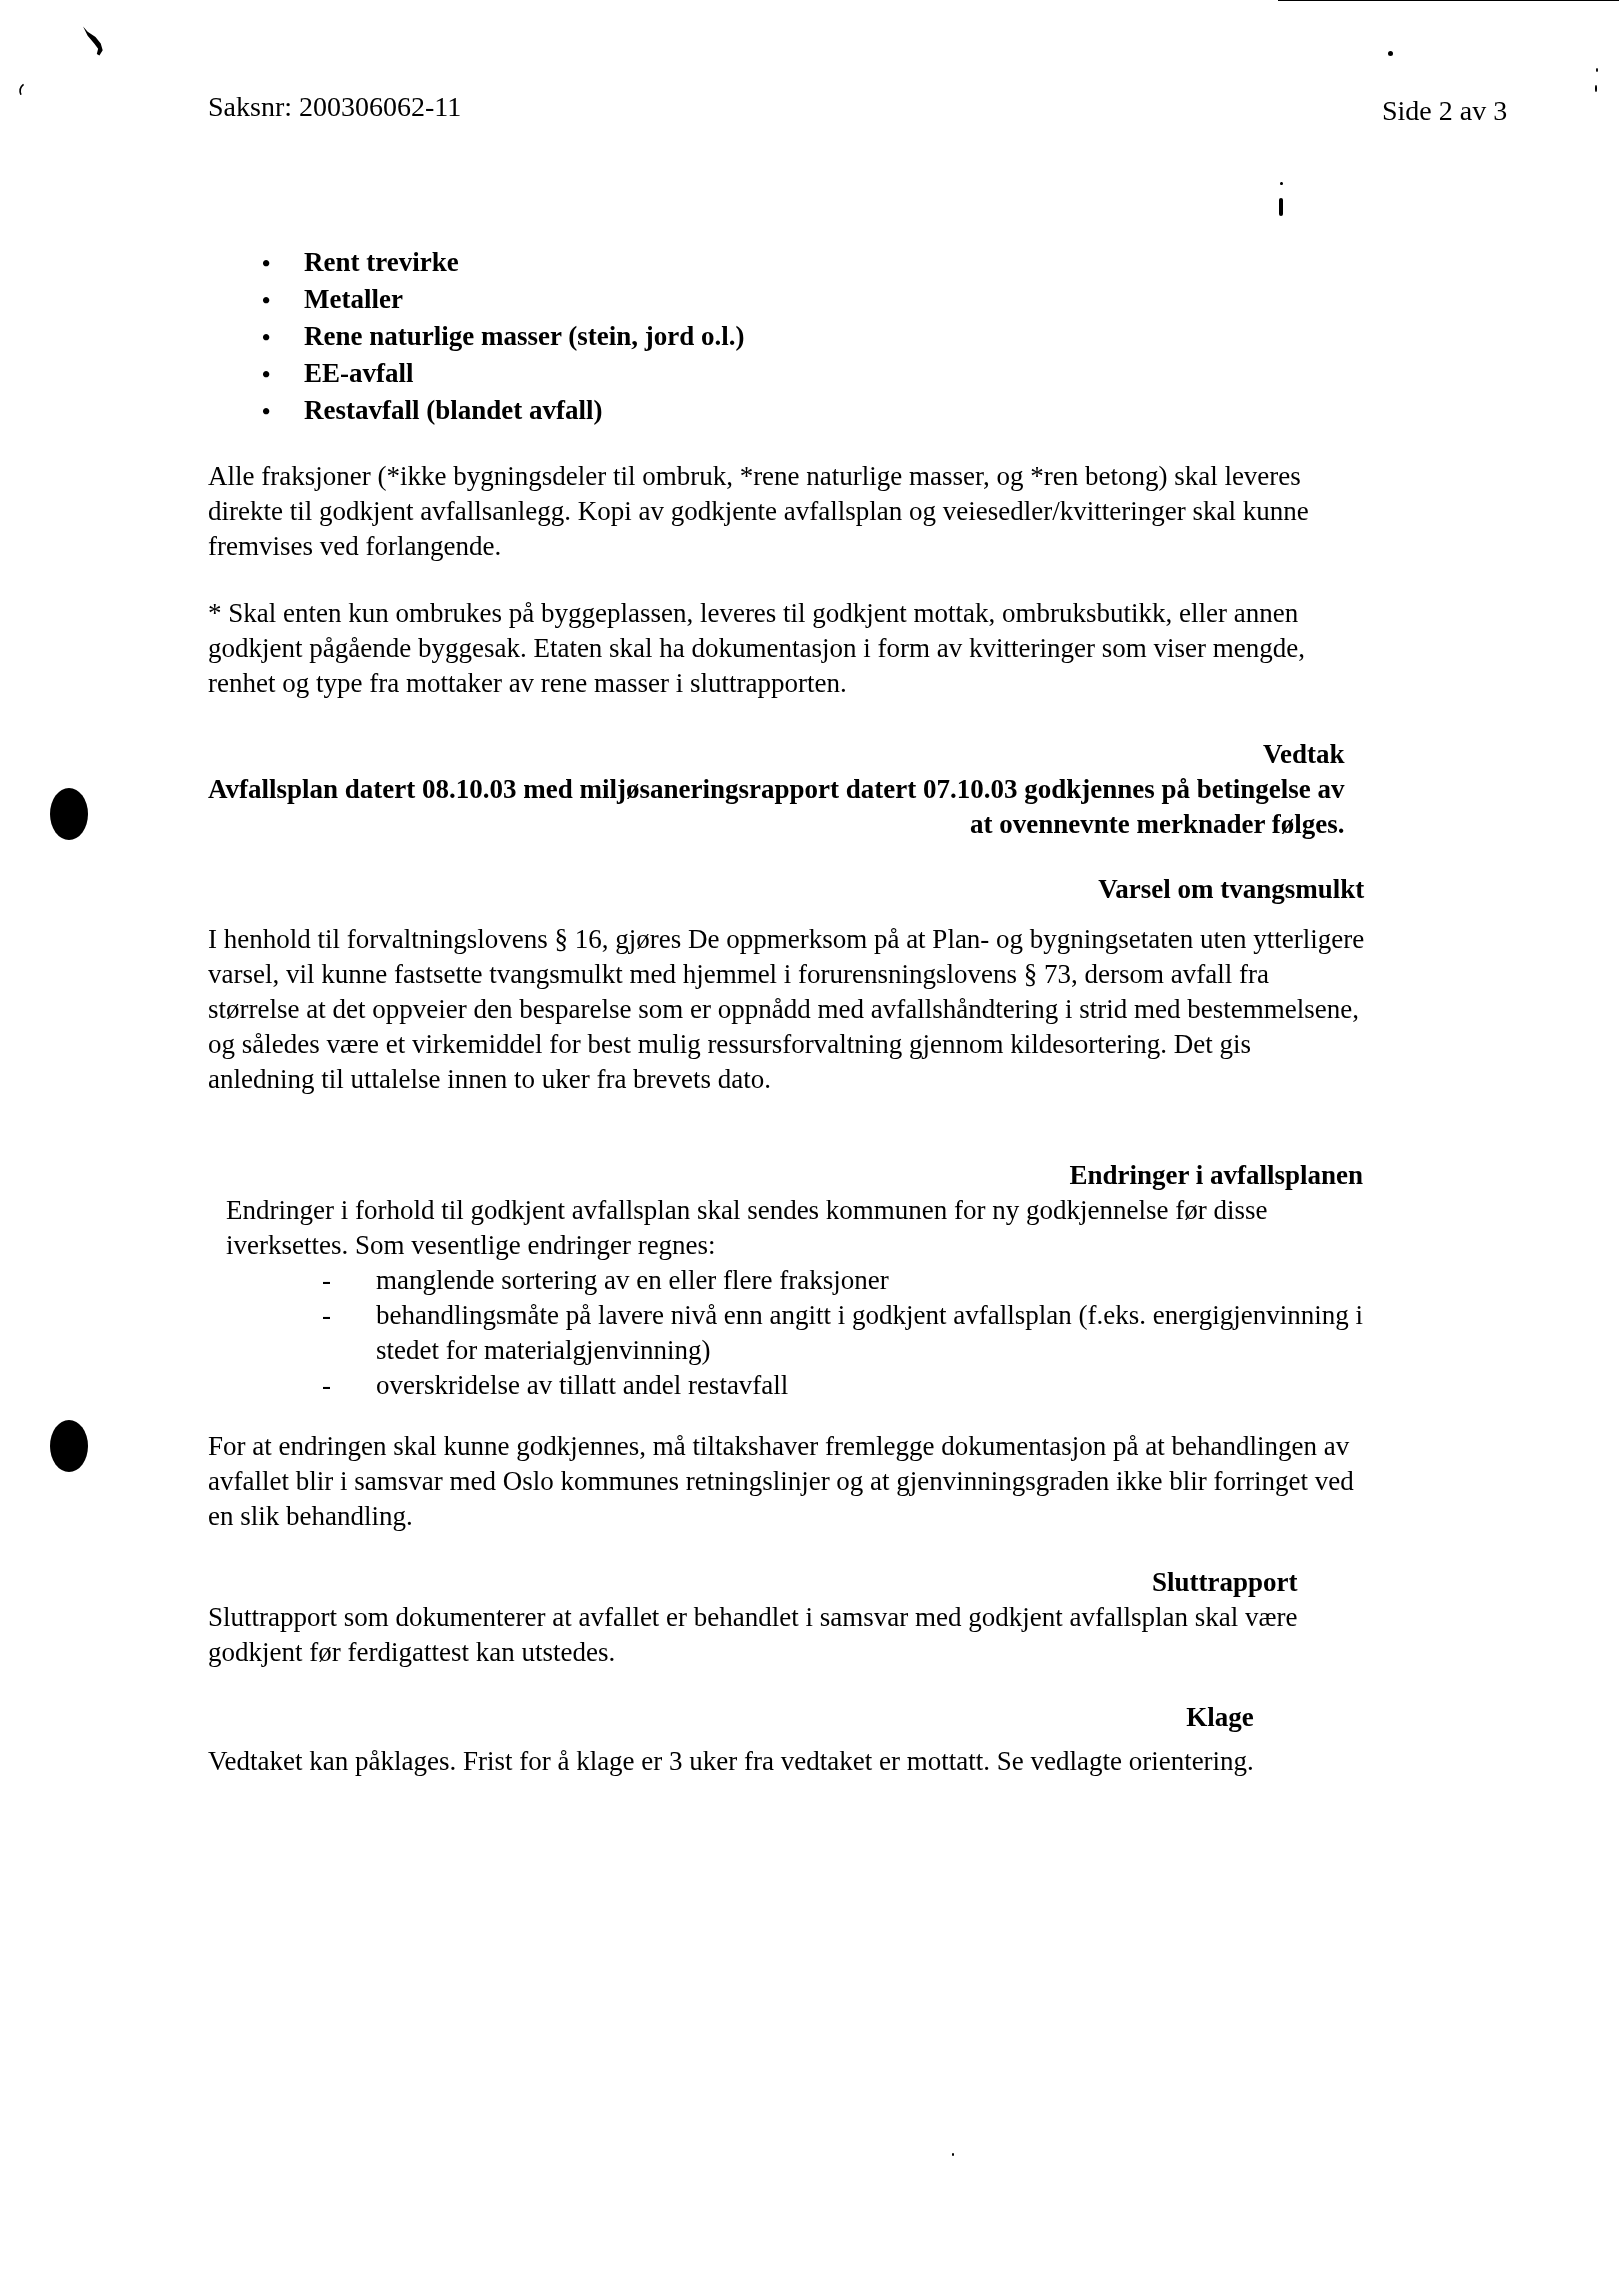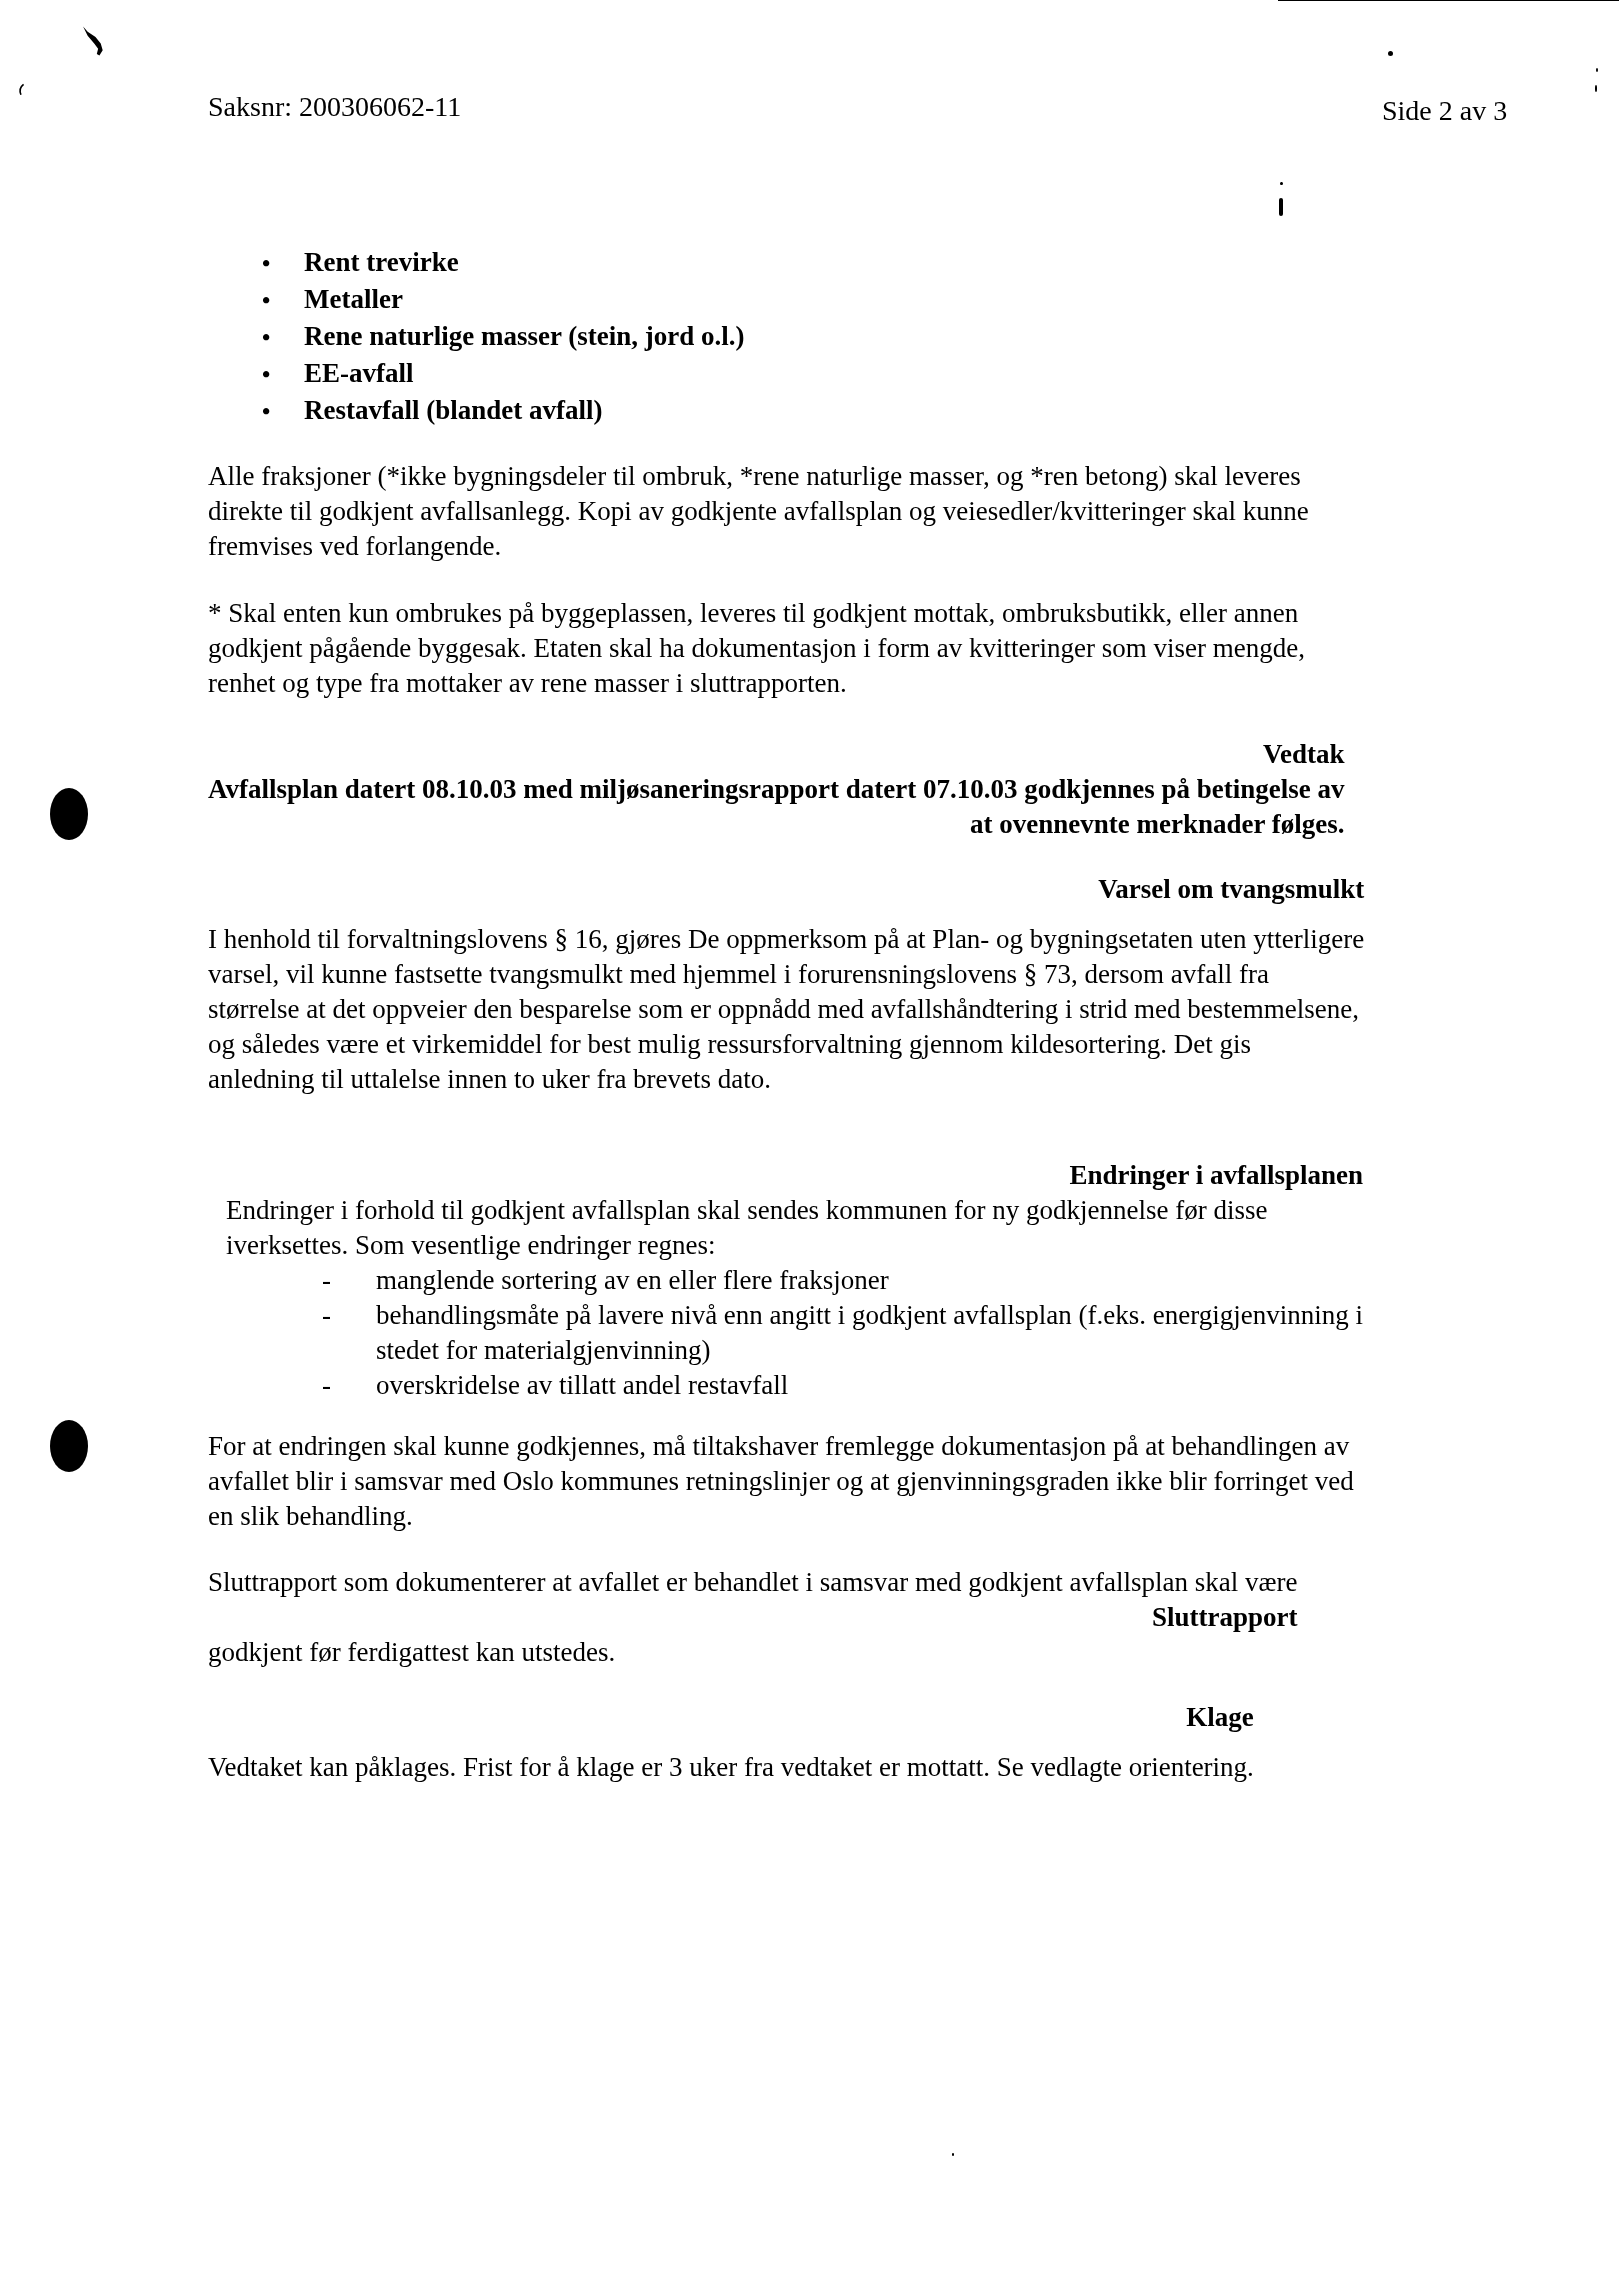--- a/index.html
+++ b/index.html
@@ -127,25 +127,25 @@
     </div>
   </div>
 
   <div class="abs body-text" style="left:208px; top:1429px;">
     <span class="line">For at endringen skal kunne godkjennes, må tiltakshaver fremlegge dokumentasjon på at behandlingen av</span>
     <span class="line">avfallet blir i samsvar med Oslo kommunes retningslinjer og at gjenvinningsgraden ikke blir forringet ved</span>
     <span class="line">en slik behandling.</span>
   </div>
 
   <div class="abs body-text" style="left:208px; top:1565px;">
+    <span class="line bold">Sluttrapport</span>
     <span class="line">Sluttrapport som dokumenterer at avfallet er behandlet i samsvar med godkjent avfallsplan skal være</span>
-    <span class="line bold">Sluttrapport</span>
     <span class="line">godkjent før ferdigattest kan utstedes.</span>
   </div>
 
   <div class="abs body-text" style="left:208px; top:1700px;">
     <span class="line bold">Klage</span>
-    <span class="line" style="margin-top:15px;">Vedtaket kan påklages. Frist for å klage er 3 uker fra vedtaket er mottatt. Se vedlagte orientering.</span>
+    <span class="line" style="margin-top:9px;">Vedtaket kan påklages. Frist for å klage er 3 uker fra vedtaket er mottatt. Se vedlagte orientering.</span>
   </div>
 
   <div class="speck" style="left:952px; top:2153px; width:2px; height:2.6px;"></div>
 </div>
 
 
 </body></html>

